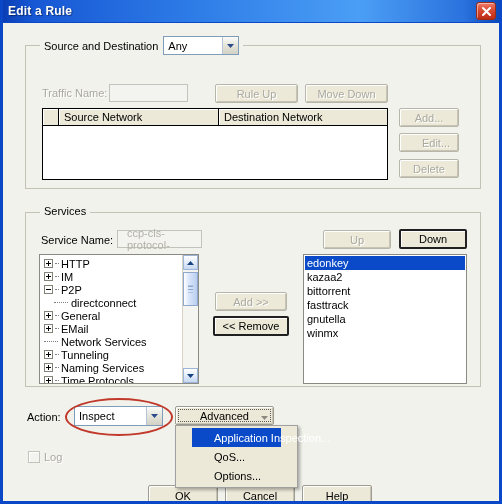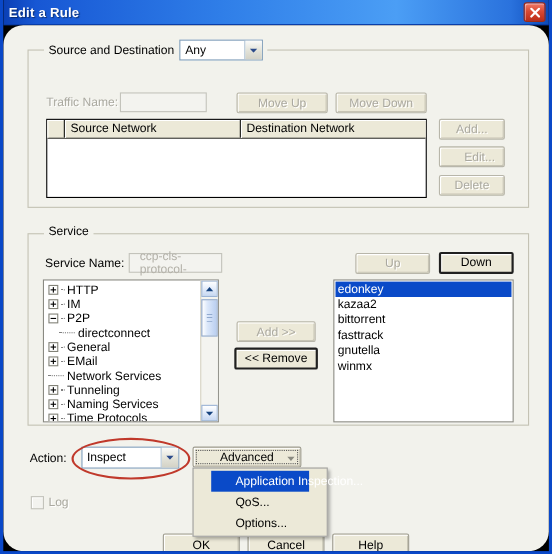--- a/index.html
+++ b/index.html
@@ -8,21 +8,21 @@
     width: 502px; height: 504px;
     overflow: hidden;
     font-family: "Liberation Sans", sans-serif;
     font-size: 11px;
     background: #ffffff;
   }
 
   #window {
     position: relative;
     width: 502px; height: 504px;
-    background: #000000;
+    background: #c4b5fd;
     border: 3px solid #0a48c8;
     border-top: none;
     overflow: hidden;
   }
 
   
   #titlebar {
     position: relative;
     height: 23px;
     background: linear-gradient(to right, #0a3fb5 0%, #1757d4 6%, #2f7ee8 40%, #4b9ef5 72%, #2a72dd 93%, #0c4ab8 100%);
@@ -49,21 +49,20 @@
     cursor: pointer;
   }
   #close-btn svg { display: block; }
 
   
   #client {
     position: relative;
     width: 100%;
     height: 478px;
     background: #f2f2ec;
-    border-radius: 18px;
   }
 
   
   .groupbox {
     position: absolute;
     border: 1px solid #c4c2b4;
     background: transparent;
   }
   .group-label {
     position: absolute;
@@ -341,38 +340,38 @@
           </span>
         </div>
       </div>
     </div>
 
     <span class="lbl disabled" style="position:absolute; left:39px; top:64px;">Traffic Name:</span>
     <div class="textbox disabled" style="position:absolute; left:106px; top:61px; width:79px; height:18px;">
       <span></span>
     </div>
 
-    <div class="btn disabled" style="position:absolute; left:212px; top:61px; width:83px; height:19px;">Move Up</div>
+    <div class="btn disabled" style="position:absolute; left:212px; top:61px; width:83px; height:19px;">Rule Up</div>
     <div class="btn disabled" style="position:absolute; left:302px; top:61px; width:83px; height:19px;">Move Down</div>
 
     <div class="grid" style="left:39px; top:85px; width:346px; height:72px;">
       <div class="grid-header">
         <div class="grid-head-cell" style="width:16px; padding-left:0;"></div>
         <div class="grid-head-cell" style="width:160px;">Source Network</div>
         <div class="grid-head-cell" style="width:168px; border-right:none;">Destination Network</div>
       </div>
       <div></div>
     </div>
 
     <div class="btn disabled" style="position:absolute; left:396px; top:85px; width:60px; height:19px;">Add...</div>
     <div class="btn disabled" style="position:absolute; left:396px; top:110px; width:60px; height:19px;padding-left:14px;">Edit...</div>
     <div class="btn disabled" style="position:absolute; left:396px; top:136px; width:60px; height:19px;">Delete</div>
 
     <div class="groupbox" style="left:22px; top:189px; width:456px; height:175px;">
-      <div class="group-label">Service</div>
+      <div class="group-label">Services</div>
     </div>
 
     <span class="lbl" style="position:absolute; left:38px; top:211px;">Service Name:</span>
     <div class="textbox disabled" style="position:absolute; left:114px; top:207px; width:85px; height:18px;">
       <span>ccp-cls-protocol-</span>
     </div>
 
     <div class="btn disabled" style="position:absolute; left:320px; top:207px; width:68px; height:19px;">Up</div>
     <div class="btn default" style="position:absolute; left:396px; top:206px; width:68px; height:20px;">Down</div>
 

